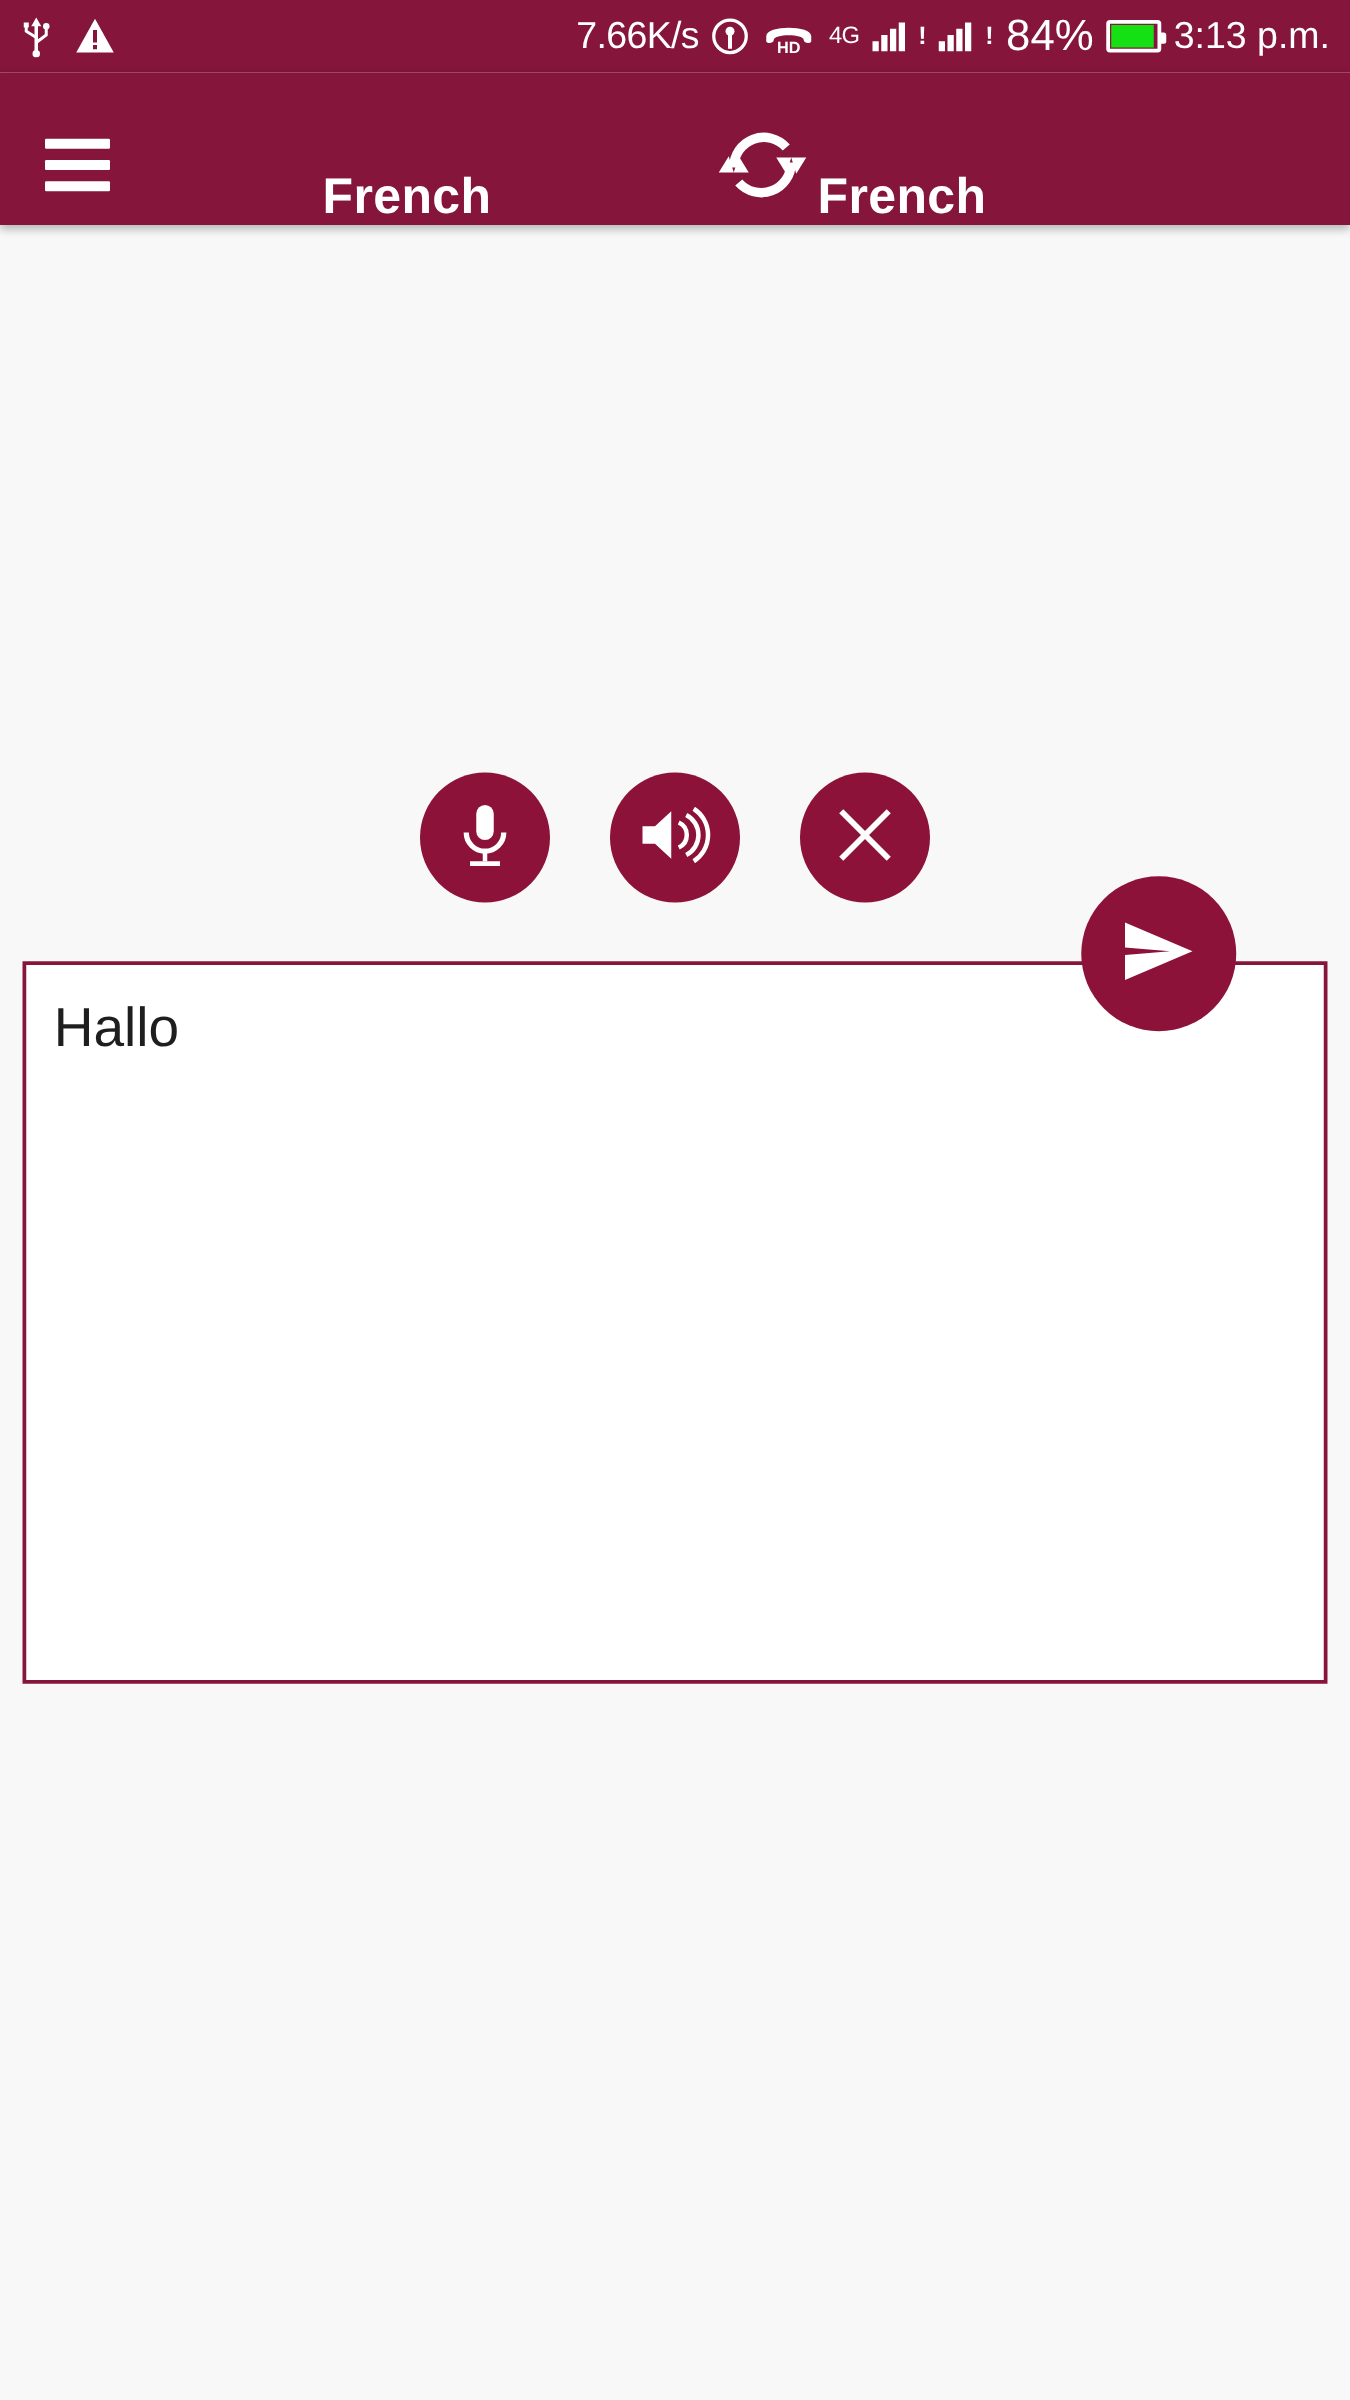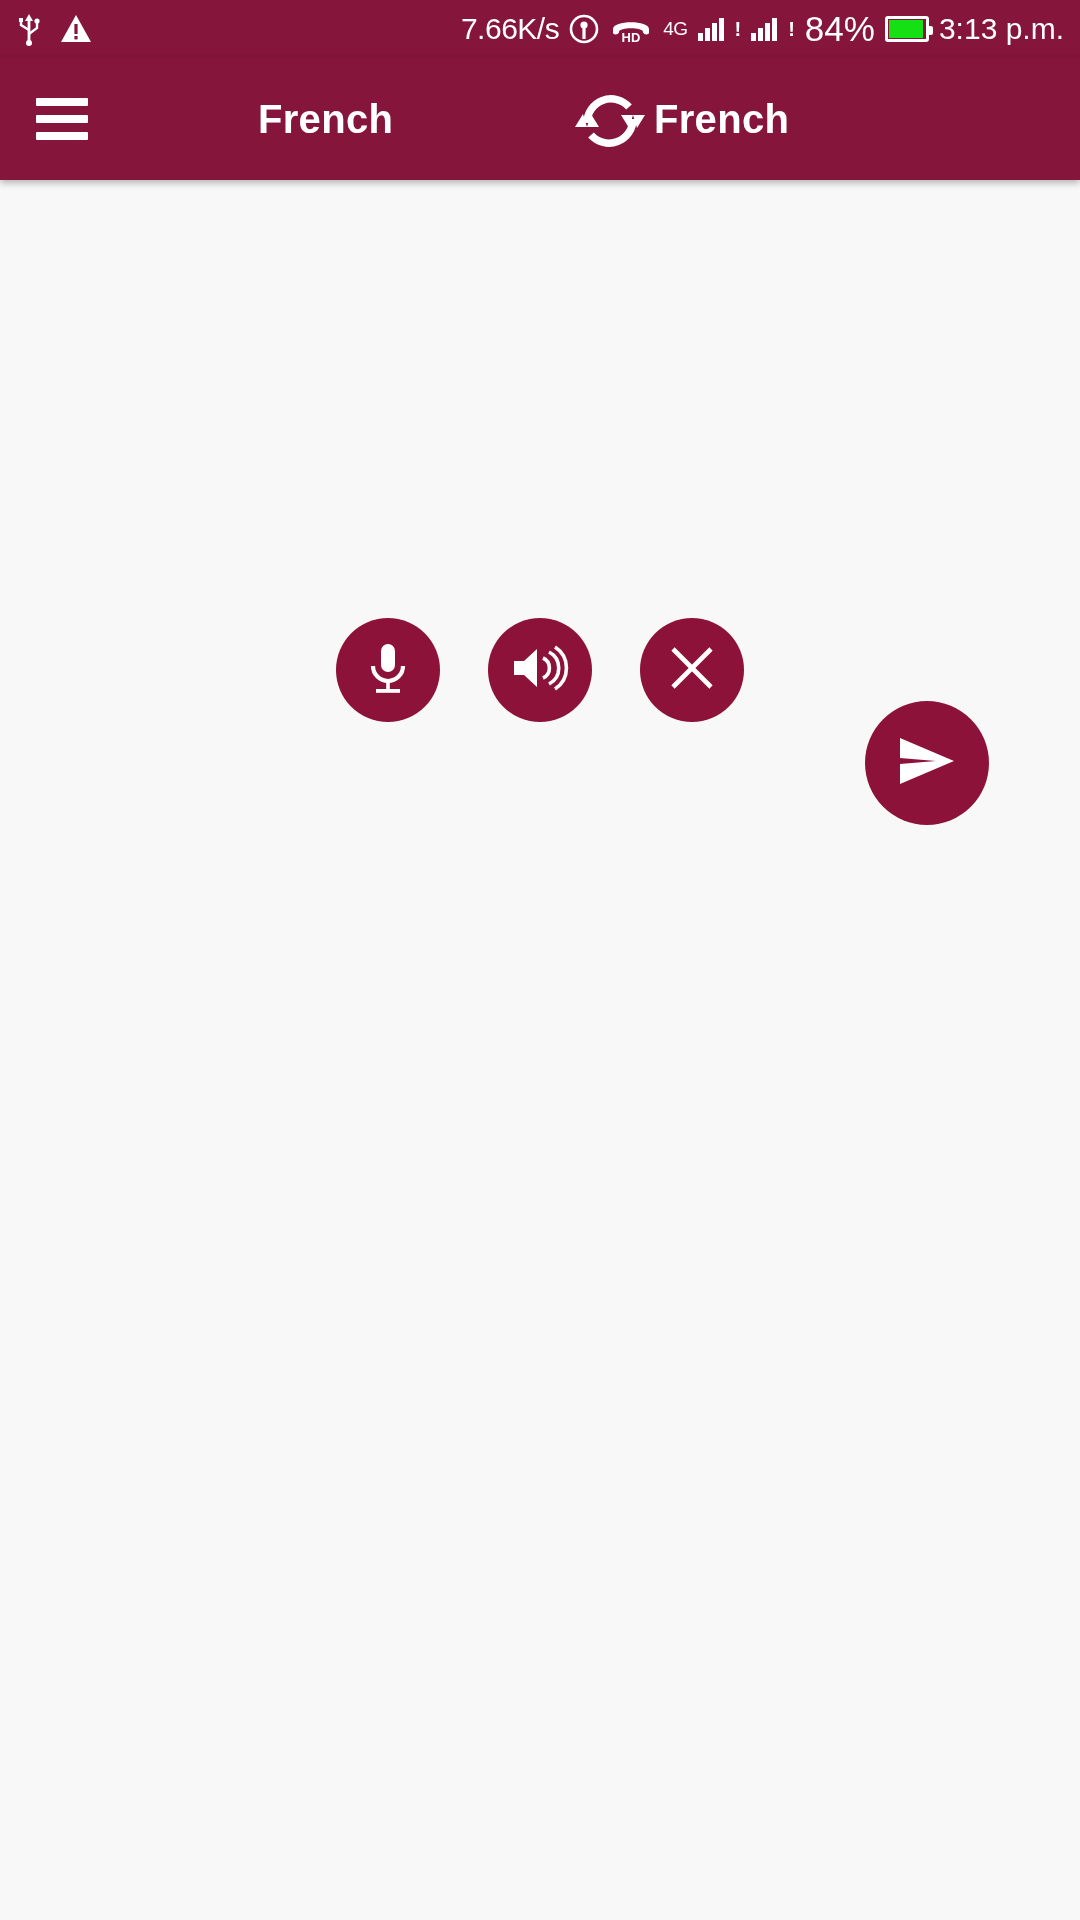--- a/index.html
+++ b/index.html
@@ -91,21 +91,21 @@
   .bars i:nth-child(2){ height: 13px; }
   .bars i:nth-child(3){ height: 18px; }
   .bars i:nth-child(4){ height: 23px; }
   .bang { font-size: 20px; font-weight: bold; margin-left: 1px; }
 
   
   .app-bar {
     height: 122px;
     background: #85153a;
     display: flex;
-    align-items: center;
+    align-items: flex-end;
     position: relative;
     box-shadow: 0 3px 7px rgba(0,0,0,0.28);
     z-index: 5;
   }
   .menu-btn {
     width: 96px;
     height: 96px;
     margin-left: 14px;
     display: flex;
     flex-direction: column;
@@ -354,14 +354,17 @@
   </div>
 
   <div class="send-fab">
     <span>
       <svg width="70" height="62" viewBox="0 0 70 62">
         <path d="M8 8 L62 31 L8 54 L8 34 L44 31 L8 28 Z" fill="#ffffff"></path>
       </svg>
     </span>
   </div>
 
+  <div class="text-box output-box">
+    <div class="box-text">Hallo</div>
+  </div>
 
 </div>
 
 </body></html>

